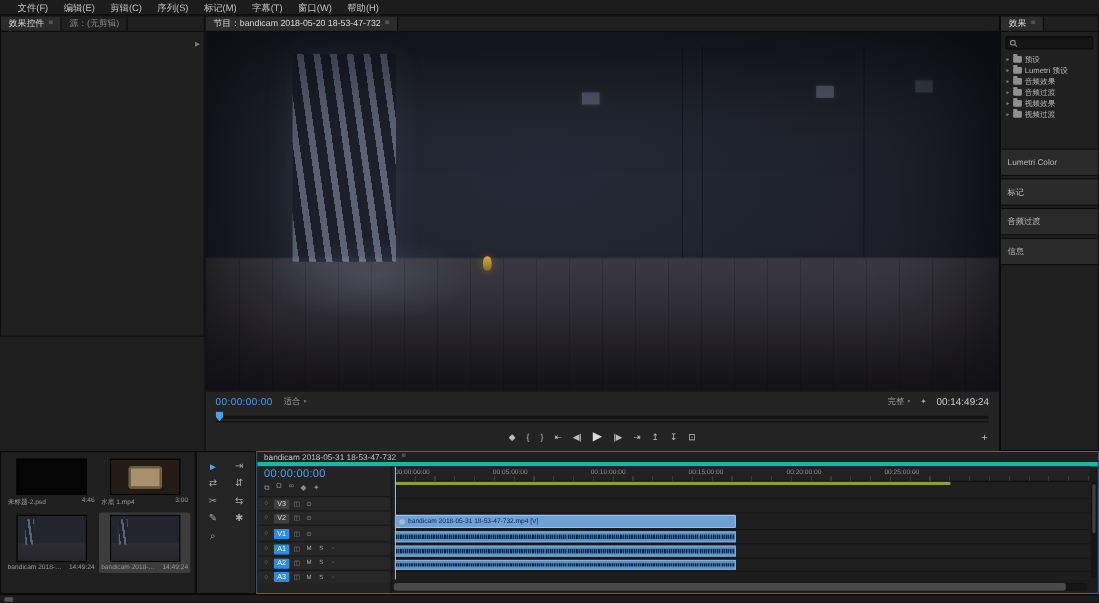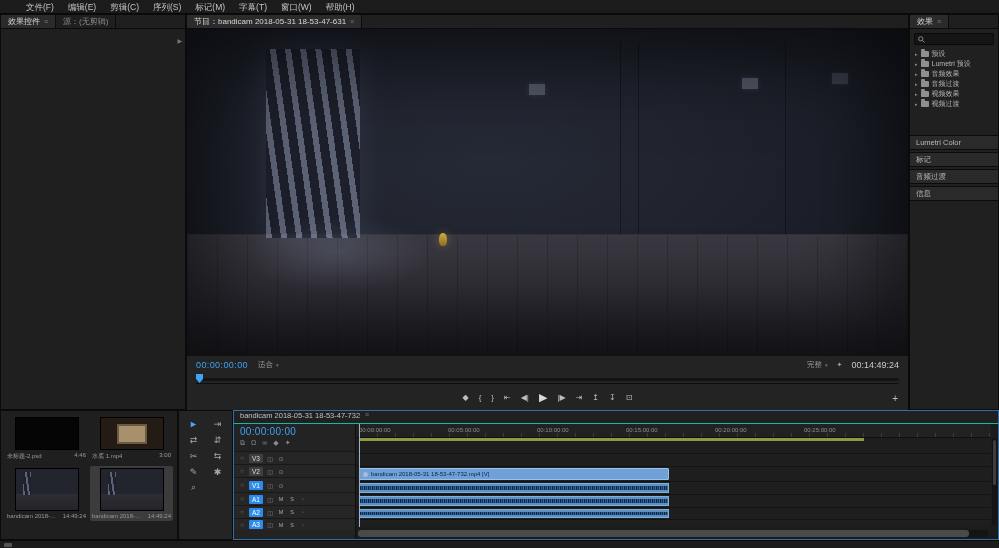--- a/index.html
+++ b/index.html
@@ -1,32 +1,32 @@
 <!DOCTYPE html>
 <html><head>
 <meta charset="utf-8">
 <style>
 *{margin:0;padding:0;box-sizing:border-box}
 html,body{background:#000}
 body{font-family:"Liberation Sans","DejaVu Sans",sans-serif}
 .app{position:relative;width:999px;height:548px;background:#1e1e1e;overflow:hidden;color:#bbb;font-size:8px}
 
 
-.menubar{position:absolute;top:0;left:0;right:0;height:14px;background:#1c1c1c;border-bottom:1px solid #090909;display:flex;align-items:center;padding-left:19px}
+.menubar{position:absolute;top:0;left:0;right:0;height:14px;background:#1c1c1c;border-bottom:1px solid #090909;display:flex;align-items:center;padding-left:9px}
 .menu-item{padding:0 7px;font-size:8.5px;color:#c3c3c3;line-height:14px;white-space:nowrap}
 
 
 .panel{position:absolute;background:#232323;border:1px solid #0b0b0b}
 .tabbar{height:14px;background:#1f1f1f;display:flex;align-items:stretch;border-bottom:1px solid #0b0b0b;overflow:hidden}
 .tab{display:flex;align-items:center;gap:4px;padding:0 7px;font-size:8px;color:#8a8a8a;border-right:1px solid #0b0b0b;white-space:nowrap}
 .tab.active{color:#d8d8d8;background:#2b2b2b}
 .pmenu{color:#777;font-size:7px}
 
 
-.src-panel{left:0;top:14px;width:186px;height:396px}
+.src-panel{left:0;top:14px;width:186px;height:292px}
 .src-body{position:relative;height:calc(100% - 14px);background:#1f1f1f}
 .empty-msg{padding:10px 0 0 10px;color:#8d8d8d;font-size:8px}
 .chev{position:absolute;right:3px;top:8px;font-size:6px;color:#777}
 
 
 .prog-panel{left:186px;top:14px;width:723px;height:396px;background:#1d1d1d}
 .scene{position:relative;width:100%;height:326px;overflow:hidden;background:radial-gradient(ellipse at 42% 40%,#262a36 0%,#1d202a 55%,#14161e 100%)}
 .sc-floor{position:absolute;left:0;right:0;top:63%;bottom:0;background:linear-gradient(180deg,#3a3941 0%,#302e36 45%,#211f26 100%);border-top:1px solid rgba(130,136,152,.18)}
 .sc-floor:before{content:"";position:absolute;inset:0;background:repeating-linear-gradient(90deg,rgba(0,0,0,.18) 0 1px,transparent 1px 30px)}
 .sc-window{position:absolute;left:11%;top:6%;width:13%;height:58%;background:repeating-linear-gradient(82deg,rgba(168,178,204,.55) 0 6px,rgba(28,31,43,.95) 6px 15px);opacity:.8;box-shadow:0 0 30px rgba(140,160,200,.16)}
@@ -52,21 +52,21 @@
 .add-btn{position:absolute;right:10px;bottom:7px;color:#bbb;font-size:10px}
 
 
 .fx-panel{left:909px;top:14px;width:90px;height:396px;background:#202020}
 .searchbox{margin:4px;height:12px;background:#151515;border:1px solid #090909;border-radius:2px;display:flex;align-items:center;padding:0 3px;gap:3px}
 .bin{display:flex;align-items:center;gap:3px;height:10px;padding-left:5px;color:#b5b5b5;font-size:7px;white-space:nowrap}
 .twirl{color:#888;font-size:5px}
 .folder{width:8px;height:6px;background:#8f8f8f;border-radius:1px;position:relative;flex:none}
 .folder:before{content:"";position:absolute;top:-2px;left:0;width:4px;height:2px;background:#8f8f8f;border-radius:1px 1px 0 0}
 .fx-sections{position:absolute;left:0;right:0;top:120px}
-.fx-section{height:15px;background:#2a2a2a;border-top:1px solid #0b0b0b;border-bottom:1px solid #0b0b0b;display:flex;align-items:center;padding-left:6px;color:#b8b8b8;font-size:7.5px;margin-bottom:2px}
+.fx-section{height:25px;background:#2a2a2a;border-top:1px solid #0b0b0b;border-bottom:1px solid #0b0b0b;display:flex;align-items:center;padding-left:6px;color:#b8b8b8;font-size:7.5px;margin-bottom:2px}
 
 
 .proj-panel{left:0;top:410px;width:178px;height:130px;background:#1f1f1f}
 .tiles{display:grid;grid-template-columns:1fr 1fr;padding:4px 4px 0 4px;gap:3px 2px}
 .tile{padding:2px;border-radius:2px}
 .tile.selected{background:#3c3c3c}
 .thumb{width:64px;height:33px;margin:0 auto;border:1px solid #000}
 .tile.big .thumb{height:43px}
 .thumb.psd{background:#050505}
 .thumb.photo{background:#241c14;position:relative}
@@ -77,21 +77,21 @@
 .tile-name{overflow:hidden;text-overflow:ellipsis;white-space:nowrap;max-width:50px}
 
 
 .tools-panel{left:178px;top:410px;width:55px;height:130px;background:#242424}
 .tools-grid{display:grid;grid-template-columns:16px 16px;gap:3px 8px;justify-content:center;padding-top:6px}
 .tool{width:16px;height:13px;display:flex;align-items:center;justify-content:center;color:#a6a6a6;font-size:9px}
 .tool.active{color:#4aa3ff}
 
 
 .tl-panel{left:233px;top:410px;width:766px;height:130px;background:#1b1b1b;border:1px solid #2f6ea6}
-.tl-tabbar{height:13px;background:#202020;border-bottom:1px solid #14b8a6;display:flex;padding-left:6px;gap:5px;font-size:7.5px;color:#c0c0c0;white-space:nowrap}
+.tl-tabbar{height:13px;background:#202020;border-bottom:4px solid #14b8a6;display:flex;padding-left:6px;gap:5px;font-size:7.5px;color:#c0c0c0;white-space:nowrap}
 .tl-body{position:absolute;top:13px;left:0;right:0;bottom:0}
 .tl-left{position:absolute;left:0;top:0;width:122px;bottom:0;background:#232323;border-right:1px solid #0e0e0e}
 .tl-tc{color:#3fa3f6;font-size:10px;padding:2px 0 0 6px;letter-spacing:.3px}
 .tl-iconrow{display:flex;gap:6px;padding:2px 0 0 6px;color:#8a8a8a;font-size:7px;height:12px}
 .track-rows-left{position:absolute;top:27px;left:0;right:0}
 .trow{display:flex;align-items:center;gap:3px;padding-left:4px;border-top:1px solid #181818;background:#262626}
 .h13{height:13px}.h15{height:15px}.h12{height:12px}
 .badge{min-width:14px;height:9px;background:#3f3f3f;color:#ddd;font-size:6.5px;display:flex;align-items:center;justify-content:center;border-radius:1px;padding:0 2px}
 .badge.target{background:#2d8ceb;color:#fff}
 .tgl{color:#8a8a8a;font-size:6px;width:8px;text-align:center}
@@ -143,21 +143,21 @@
       <span class="tab">源：(无剪辑)</span>
     </div>
     <div class="src-body">
       <span class="chev">▶</span>
     </div>
   </div>
 
   <div class="panel prog-panel">
     <div class="tabbar">
       <span class="tab active">
-        <span>节目：bandicam 2018-05-31 18-53-47-631</span>
+        <span>节目：bandicam 2018-05-20 18-53-47-732</span>
         <span class="pmenu">≡</span>
       </span>
     </div>
 
     <div class="scene">
       <div class="sc-floor"></div>
       <div class="sc-window"></div>
       <div class="sc-glow"></div>
       <div class="sc-sq" style="left:47.5%;top:17%"></div>
       <div class="sc-sq" style="left:77%;top:15%"></div>

